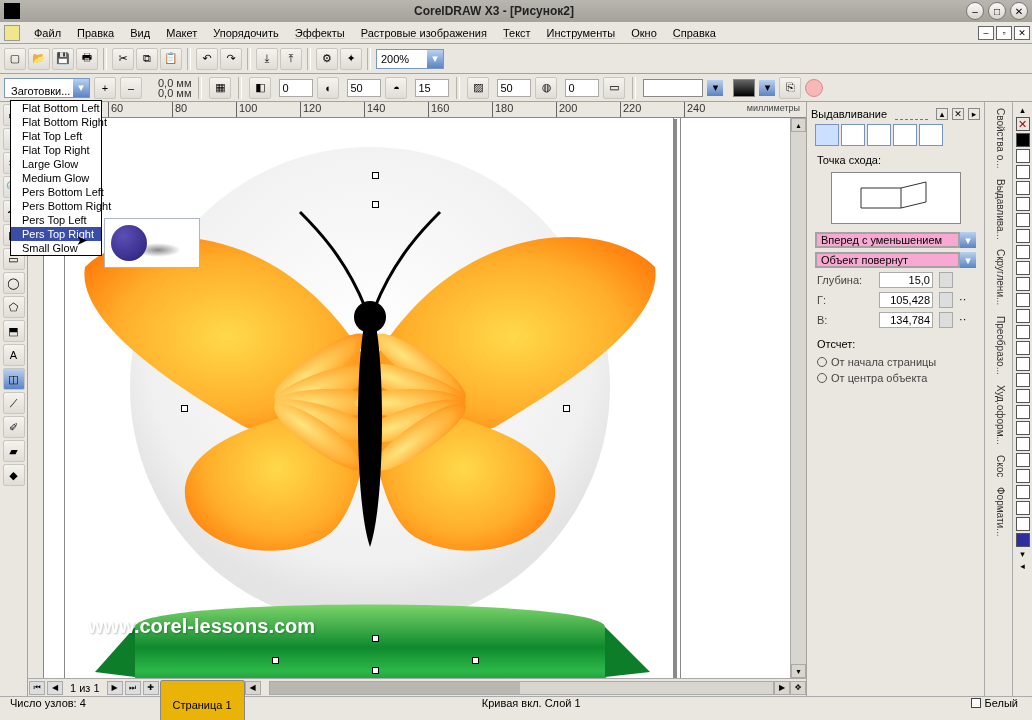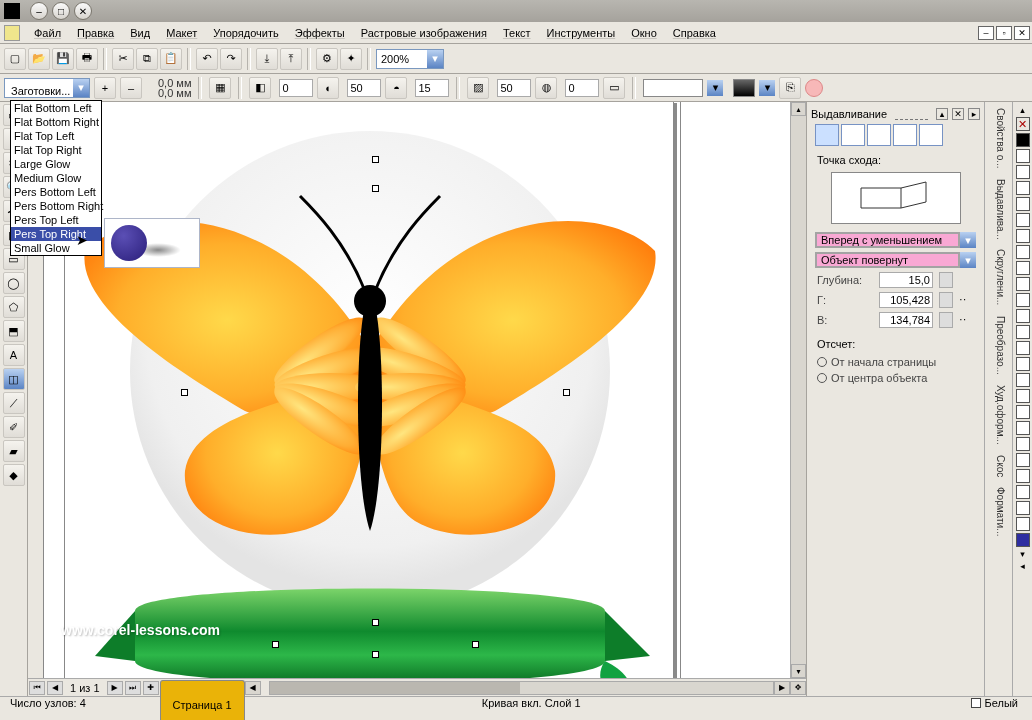--- a/index.html
+++ b/index.html
@@ -33,21 +33,21 @@
 .preset-combo .dd { width:16px; height:18px; background: linear-gradient(#b9d1f1,#5b84c4); display:flex;align-items:center;justify-content:center; color:#fff; }
 .num-field { display: flex; flex-direction: column; font-size: 9px; color:#333; margin-left:12px;}
 .num-field span { line-height: 10px;}
 .prop-input { width: 34px; height: 18px; border: 1px solid #aaa; background:#fff; margin-left:4px; padding:0 2px; }
 .color-swatch { width: 60px; height: 18px; border:1px solid #888; background:#fff; }
 .prop-dd { width:16px; height:16px; background: linear-gradient(#b9d1f1,#5b84c4); display:flex;align-items:center;justify-content:center; }
 .prop-btn-red { width:18px; height:18px; border-radius:50%; background:#f7b8b8; border:1px solid #d88; }
 
 
 .preset-dropdown { position: absolute; top: 100px; left: 10px; width: 92px; background: #fff; border: 1px solid #000; z-index: 100; }
-.preset-dropdown .opt { padding: 1px 3px; font-size: 11px; cursor: default; white-space: nowrap; }
+.preset-dropdown .opt { padding: 1px 11px; font-size: 11px; cursor: default; white-space: nowrap; }
 .preset-dropdown .opt.highlight { background: #3a4ea8; color: #fff; }
 
 
 .preset-preview { position:absolute; top:218px; left:104px; width:96px; height:50px; background:#fff; border:1px solid #adb5c8; z-index:99; display:flex; align-items:center; }
 .preset-preview .ball { width:36px; height:36px; border-radius:50%; background: radial-gradient(circle at 35% 30%, #5b4fb5, #2a1e7a); margin-left:6px; position:relative; }
 .preset-preview .shadow { position:absolute; left:30px; top:24px; width:46px; height:14px; background: radial-gradient(ellipse, #888, transparent 70%); }
 
 
 .workrow { display: flex; height: 594px; }
 .toolbox { width: 28px; background: #eae7e0; border-right:1px solid #a6a39d; padding-top: 2px; display:flex; flex-direction:column; align-items:center; gap:2px; position:relative; z-index:50;}
@@ -113,31 +113,32 @@
 .statusbar { height: 24px; background:#eae7e0; border-top:1px solid #aaa; display:flex; flex-direction:column; font-size:10px; padding:0 4px;}
 .statusbar .row { display:flex; align-items:center; height:12px; }
 .statusbar .cell { padding:0 6px; }
 .statusbar .spacer { flex:1;}
 .statusbar .fill-cell { display:flex; align-items:center; gap:4px; padding-right:10px;}
 .statusbar .fill-sw { width:10px; height:10px; border:1px solid #444; background:#fff; }
 .statusbar .fill-none { width:12px; height:12px; position:relative;}
 .statusbar .fill-none:before, .statusbar .fill-none:after { content:""; position:absolute; width:14px; height:1px; background:#a00; top:5px; left:-1px;}
 .statusbar .fill-none:before{ transform:rotate(45deg);} .statusbar .fill-none:after{ transform:rotate(-45deg);}
 
-.watermark { position:absolute; left:33px; bottom:58px; color:#fff; font-size:14px; font-weight:bold; text-shadow:1px 1px 2px rgba(0,0,0,0.25); z-index:60; pointer-events:none; font-family: "Trebuchet MS", sans-serif;}
+.watermark { position:absolute; left:60px; bottom:58px; color:#fff; font-size:20px; font-weight:bold; text-shadow:1px 1px 2px rgba(0,0,0,0.25); z-index:60; pointer-events:none; font-family: "Trebuchet MS", sans-serif;}
 .vscroll { width:16px; background:#d9d6cf; border-left:1px solid #aaa; position:relative;}
 .vscroll .vs-btn { height:14px; background:#d9d6cf; border:1px solid #aaa; display:flex;align-items:center;justify-content:center; font-size:8px;}
 .vscroll .vs-track { flex:1;}
 .cursor-overlay { position:absolute; top:232px; left:76px; z-index:110; font-size:14px;}
 </style>
 </head>
 <body>
 
 <div class="titlebar">
   <div class="sys-icon"></div>
+  <div class="title">CorelDRAW X3 - [Рисунок2]</div>
   <div class="win-btn">–</div>
   <div class="win-btn">□</div>
   <div class="win-btn">✕</div>
 </div>
 
 <div class="menubar">
   <div class="sys-icon"></div>
   <span class="menu-item">Файл</span>
   <span class="menu-item">Правка</span>
   <span class="menu-item">Вид</span>
@@ -276,20 +277,34 @@
     <div class="tb-btn">⬒</div>
     <div class="tb-btn">A</div>
     <div class="tb-btn active">◫</div>
     <div class="tb-btn">⟋</div>
     <div class="tb-btn">✐</div>
     <div class="tb-btn">▰</div>
     <div class="tb-btn">◆</div>
   </div>
 
   <div class="canvas-wrap">
+    <div class="ruler-h">
+      <div class="tick" style="width:64px">40</div>
+      <div class="tick" style="width:64px">60</div>
+      <div class="tick" style="width:64px">80</div>
+      <div class="tick" style="width:64px">100</div>
+      <div class="tick" style="width:64px">120</div>
+      <div class="tick" style="width:64px">140</div>
+      <div class="tick" style="width:64px">160</div>
+      <div class="tick" style="width:64px">180</div>
+      <div class="tick" style="width:64px">200</div>
+      <div class="tick" style="width:64px">220</div>
+      <div class="tick" style="width:64px">240</div>
+      <span class="ruler-units">миллиметры</span>
+    </div>
     <div class="canvas-body">
       <div class="ruler-v"></div>
       <div class="canvas">
         <div class="page">
 
           <svg viewBox="0 0 610 620" width="610" height="620" style="position:absolute;inset:0;">
             <defs>
               <radialGradient id="bg" cx="50%" cy="40%" r="55%">
                 <stop offset="0%" stop-color="#ffffff"></stop>
                   <stop offset="85%" stop-color="#f0f0f0"></stop>

